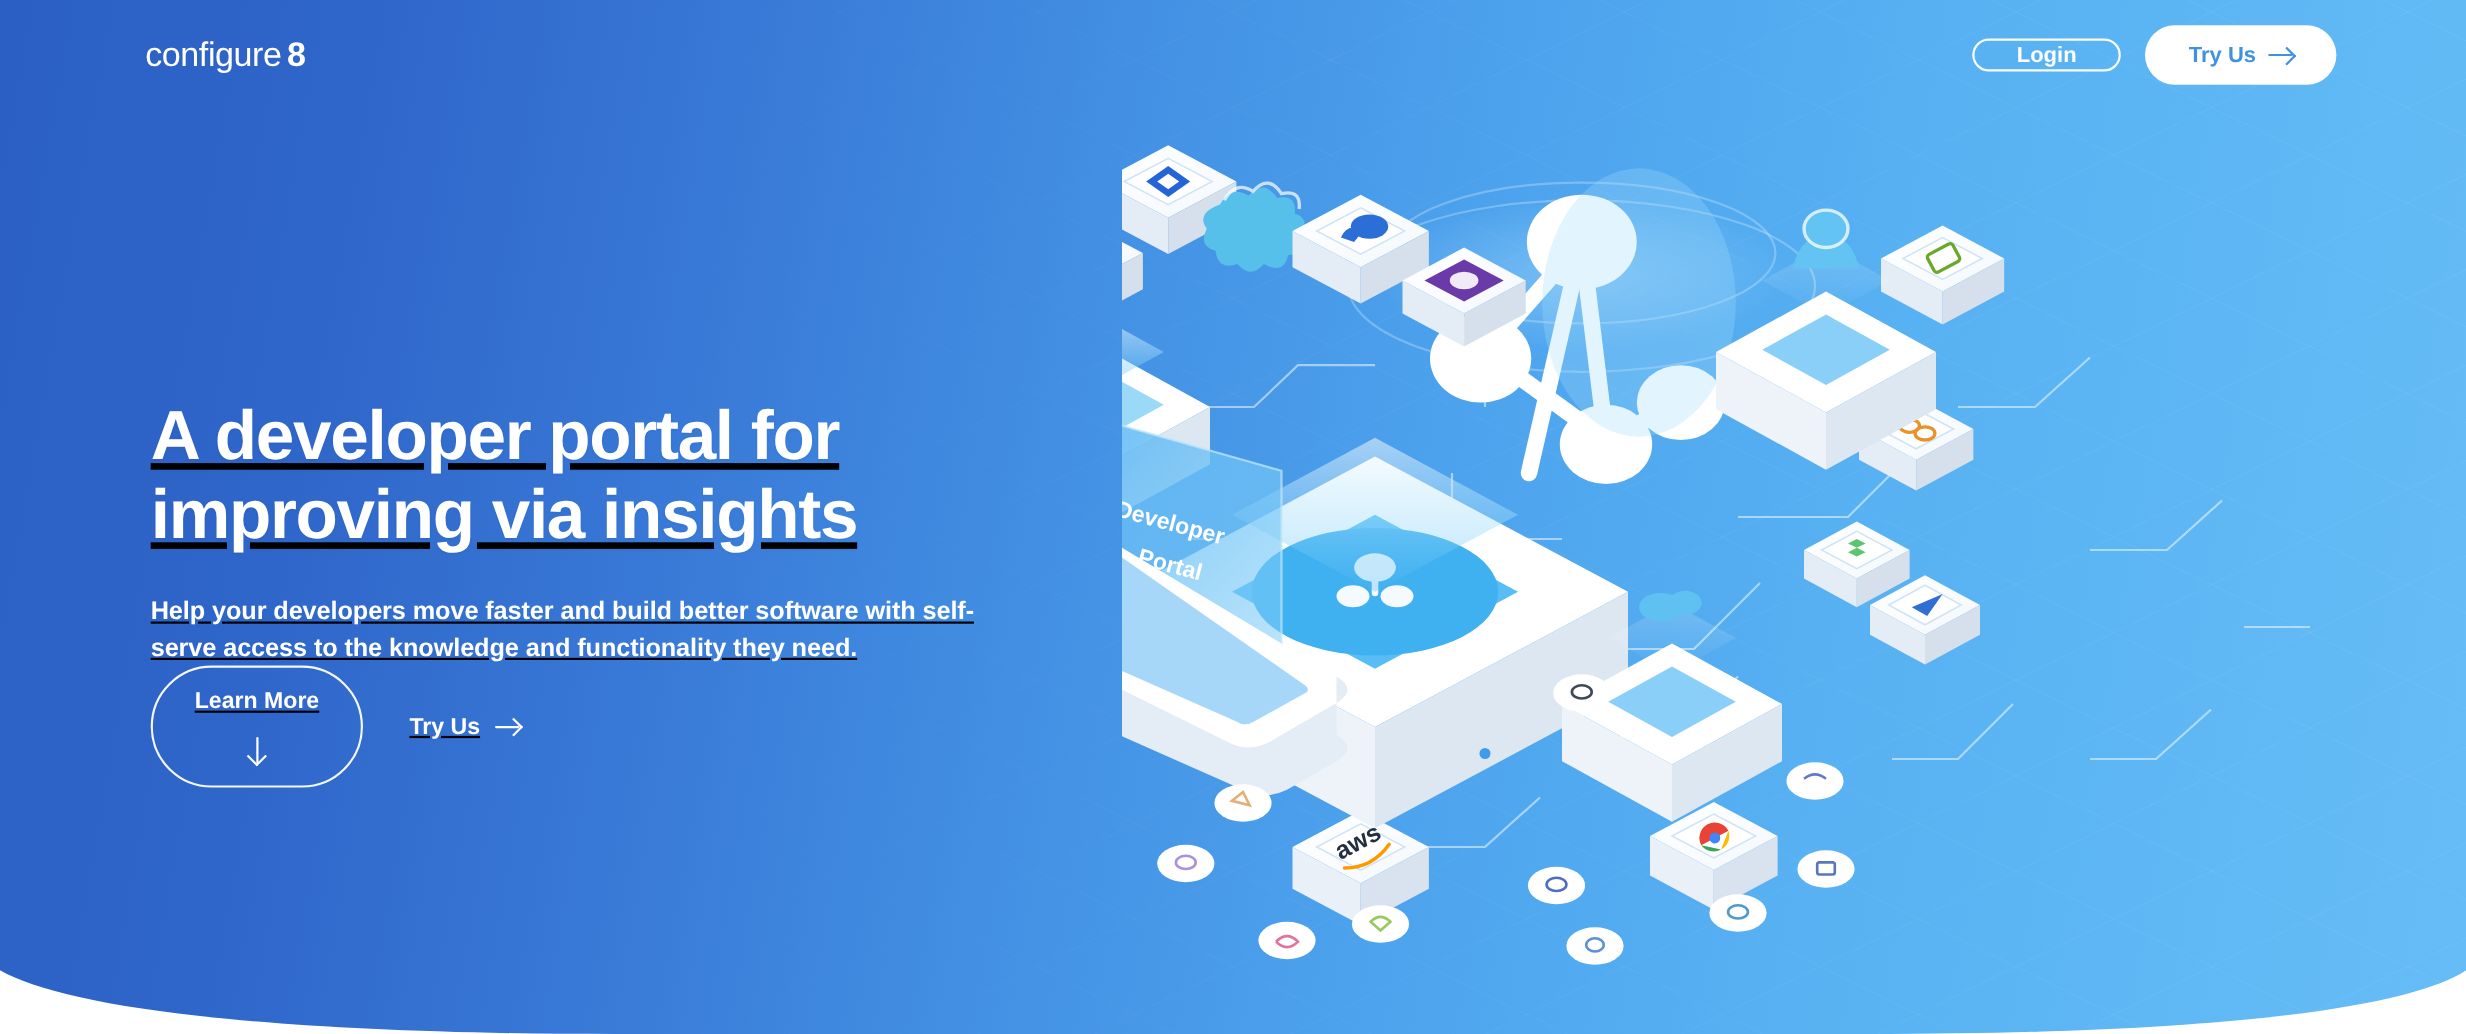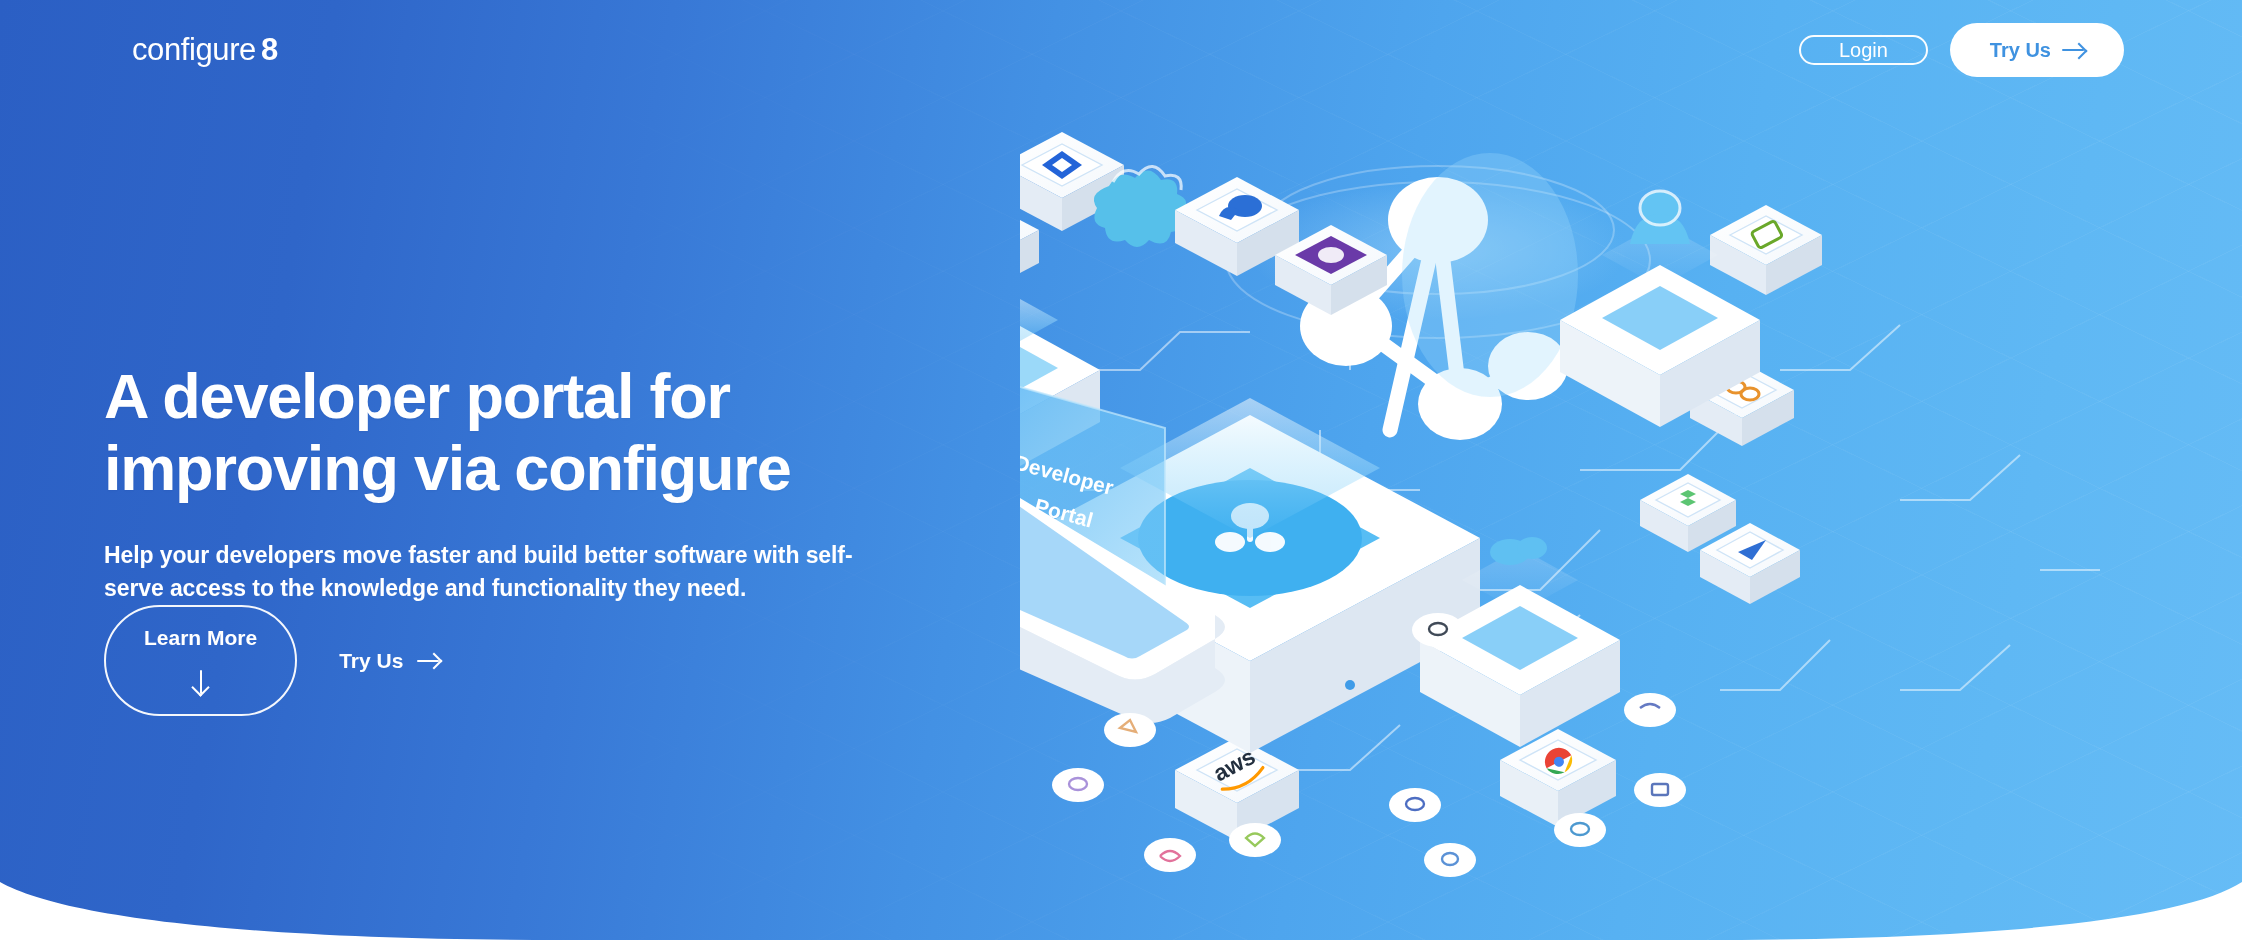--- a/index.html
+++ b/index.html
@@ -71,21 +71,21 @@
     border-right:2.4px solid #fff;
     border-bottom:2.4px solid #fff;
     transform:translateY(-4px) rotate(45deg);
   }
 
   .btn-login {
     margin-left:28px;
     border:2px solid rgba(255,255,255,.97);
     border-radius:999px;
     color:#ffffff;
-    font-size:20px; font-weight:400;
+    font-size:20px; font-weight:700;
     padding:3px 38px;
     background:transparent;
     cursor:pointer; white-space:nowrap;
     line-height:1;
   }
   .btn-tryus {
     margin-left:22px;
     background:#ffffff;
     border:none; border-radius:999px;
     color:#3f92e0;
@@ -104,23 +104,24 @@
     content:""; position:absolute; right:-1px; top:-4.4px;
     width:10px; height:10px;
     border-top:2.2px solid currentColor;
     border-right:2.2px solid currentColor;
     transform:rotate(45deg);
   }
 
   
   .hero-copy {
     position:absolute;
-    left:104px; top:360px;
+    left:137px; top:360px;
     width:840px;
     z-index:30;
+    text-decoration:underline;
   }
   .headline {
     color:#ffffff;
     font-size:63px;
     font-weight:700;
     line-height:1.15;
     letter-spacing:-1.2px;
     margin-bottom:34px;
     text-shadow:0 1px 2px rgba(20,50,110,.08);
   }
@@ -504,21 +505,21 @@
       <button class="btn-tryus">
         <span>Try Us</span>
         <i class="arrow-r"></i>
       </button>
     </nav>
   </header>
 
   <section class="hero-copy">
     <h1 class="headline">
       <span>A developer portal for</span><br>
-      <span>improving via configure</span>
+      <span>improving via insights</span>
     </h1>
     <p class="subcopy">Help your developers move faster and build better software with self-serve access to the knowledge and functionality they need.</p>
 
     <div class="cta-row">
       <button class="btn-learn">
         <span>Learn More</span>
         <i class="arrow-d"></i>
       </button>
       <a class="link-tryus">
         <span>Try Us</span>

